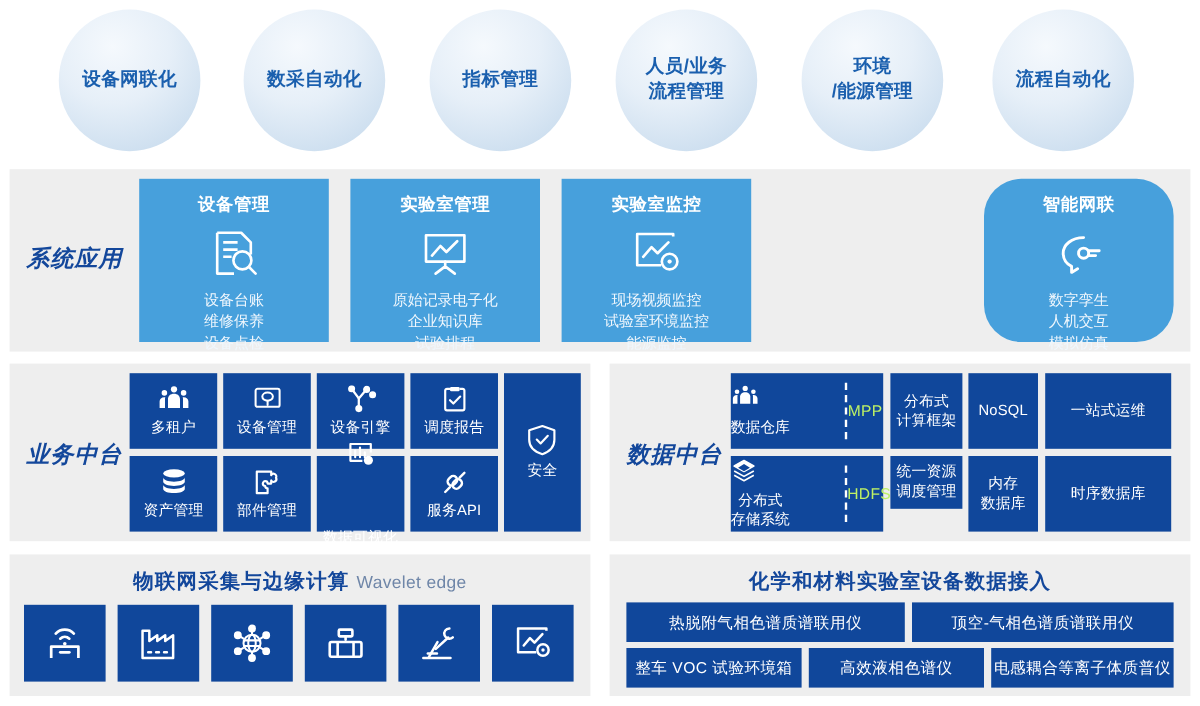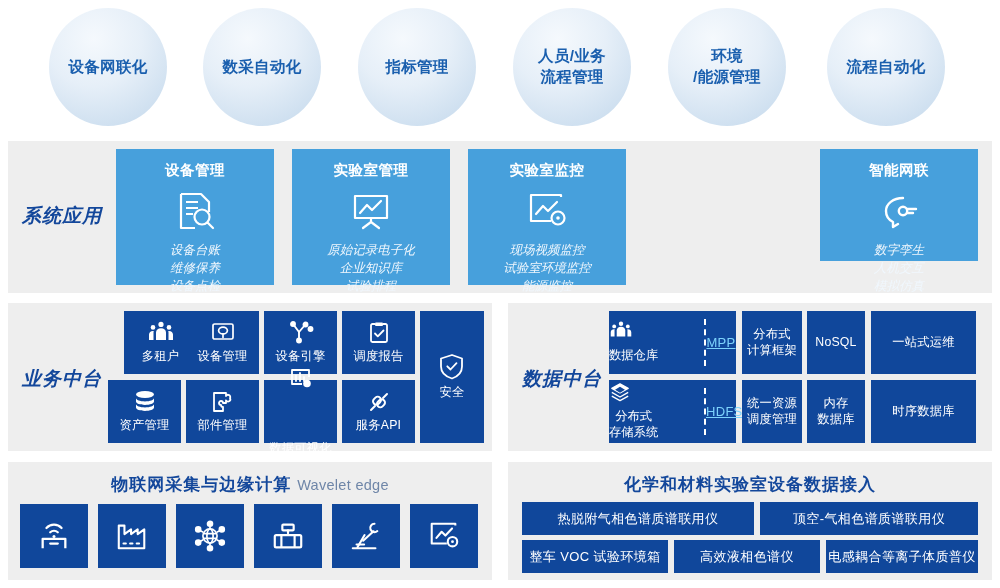--- a/index.html
+++ b/index.html
@@ -44,21 +44,21 @@
     background: #47a0dc;
     color: #ffffff;
     display: flex; flex-direction: column; align-items: center;
     padding-top: 12px;
   }
   .sys-card .title { font-size: 14.5px; font-weight: 700; letter-spacing: .5px; }
   .sys-card .icon { margin: 9px 0 8px; }
   .sys-card .icon svg { display: block; }
   .sys-card .lines {
     font-size: 12.5px; line-height: 1.45; text-align: center;
-    color: #f0f7fd; font-weight: 400; font-style: italic;
+    color: #f0f7fd; font-weight: 400;
   }
 
   
   .tile {
     position: absolute;
     background: #10479b;
     color: #ffffff;
     display: flex; flex-direction: column;
     align-items: center; justify-content: center;
   }
@@ -74,21 +74,21 @@
   .combo .left {
     flex: 0 0 95px;
     display: flex; flex-direction: column; align-items: flex-start; justify-content: center;
     color: #fff;
   }
   .combo .left .t-icon { margin-bottom: 3px; }
   .combo .divider { width: 0; border-left: 2px dashed #ffffff; margin: 8px 0; }
   .combo .right {
     flex: 1;
     display: flex; align-items: center; justify-content: center;
-    color: #7dd3fc; font-size: 13px; letter-spacing: .3px; text-decoration: underline;
+    color: #bef264; font-size: 13px; letter-spacing: .3px;
   }
   .combo .left .t-label { font-size: 12.3px; line-height: 1.28; text-align: center; }
 
   
   .sec-title {
     position: absolute; text-align: center;
     color: #13479b; font-weight: 700; font-size: 17px; letter-spacing: 1px;
     white-space: nowrap;
   }
   .sec-title .sub {
@@ -188,40 +188,40 @@
       </svg>
     </div>
     <div class="lines">
       <div>现场视频监控</div>
       <div>试验室环境监控</div>
       <div>能源监控</div>
     </div>
   </div>
 
 
-  <div class="sys-card" style="left:820px; top:149px; width:158px; height:112px;">
+  <div class="sys-card" style="left:820px; top:149px; width:158px; height:136px;border-radius:31px;">
     <div class="title">智能网联</div>
     <div class="icon">
       <svg width="44" height="44" viewBox="0 0 44 44" fill="none" stroke="#fff" stroke-width="2.4">
         <path d="M26 9 C16 9 9 15 9 22 C9 27 12 31 16 33 l0 5 5 -3" stroke-linecap="round" stroke-linejoin="round"></path>
         <circle cx="26" cy="22" r="4.2"></circle>
         <path d="M30 20 h9 M30 24 h6" stroke-linecap="round"></path>
       </svg>
     </div>
     <div class="lines">
       <div>数字孪生</div>
       <div>人机交互</div>
       <div>模拟仿真</div>
     </div>
   </div>
 
   <div class="panel" style="left:8px; top:303px; width:484px; height:148px;"></div>
   <div class="row-label" style="left:22px; top:366px;">业务中台</div>
 
-  <div class="tile" style="left:108px; top:311px; width:73px; height:63px;margin-left:16px;">
+  <div class="tile" style="left:108px; top:311px; width:73px; height:63px;">
     <div class="t-icon">
       <svg width="26" height="24" viewBox="0 0 26 24" fill="#fff">
         <circle cx="13" cy="3.4" r="2.6"></circle>
           <circle cx="5" cy="6.4" r="2.3"></circle>
           <circle cx="21" cy="6.4" r="2.3"></circle>
         <path d="M13 7.2c-3 0-5 1.8-5 4.4V19h10v-7.4c0-2.6-2-4.4-5-4.4z"></path>
         <path d="M5 10c-2.4 0-4 1.5-4 3.6V19h4.5v-7.6c0-.5.1-1 .3-1.4H5z"></path>
         <path d="M21 10c2.4 0 4 1.5 4 3.6V19h-4.5v-7.6c0-.5-.1-1-.3-1.4H21z"></path>
       </svg>
     </div>
@@ -364,21 +364,21 @@
       </div>
       <div class="t-label">
         <span>分布式</span><br>
         <span>存储系统</span>
       </div>
     </div>
     <div class="divider"></div>
     <div class="right">HDFS</div>
   </div>
 
-  <div class="tile" style="left:742px; top:380px; width:60px; height:63px;">
+  <div class="tile" style="left:742px; top:380px; width:60px; height:44px;">
     <div class="t-label">
       <span>统一资源</span><br>
       <span>调度管理</span>
     </div>
   </div>
 
   <div class="tile" style="left:807px; top:380px; width:58px; height:63px;">
     <div class="t-label">
       <span>内存</span><br>
       <span>数据库</span>

